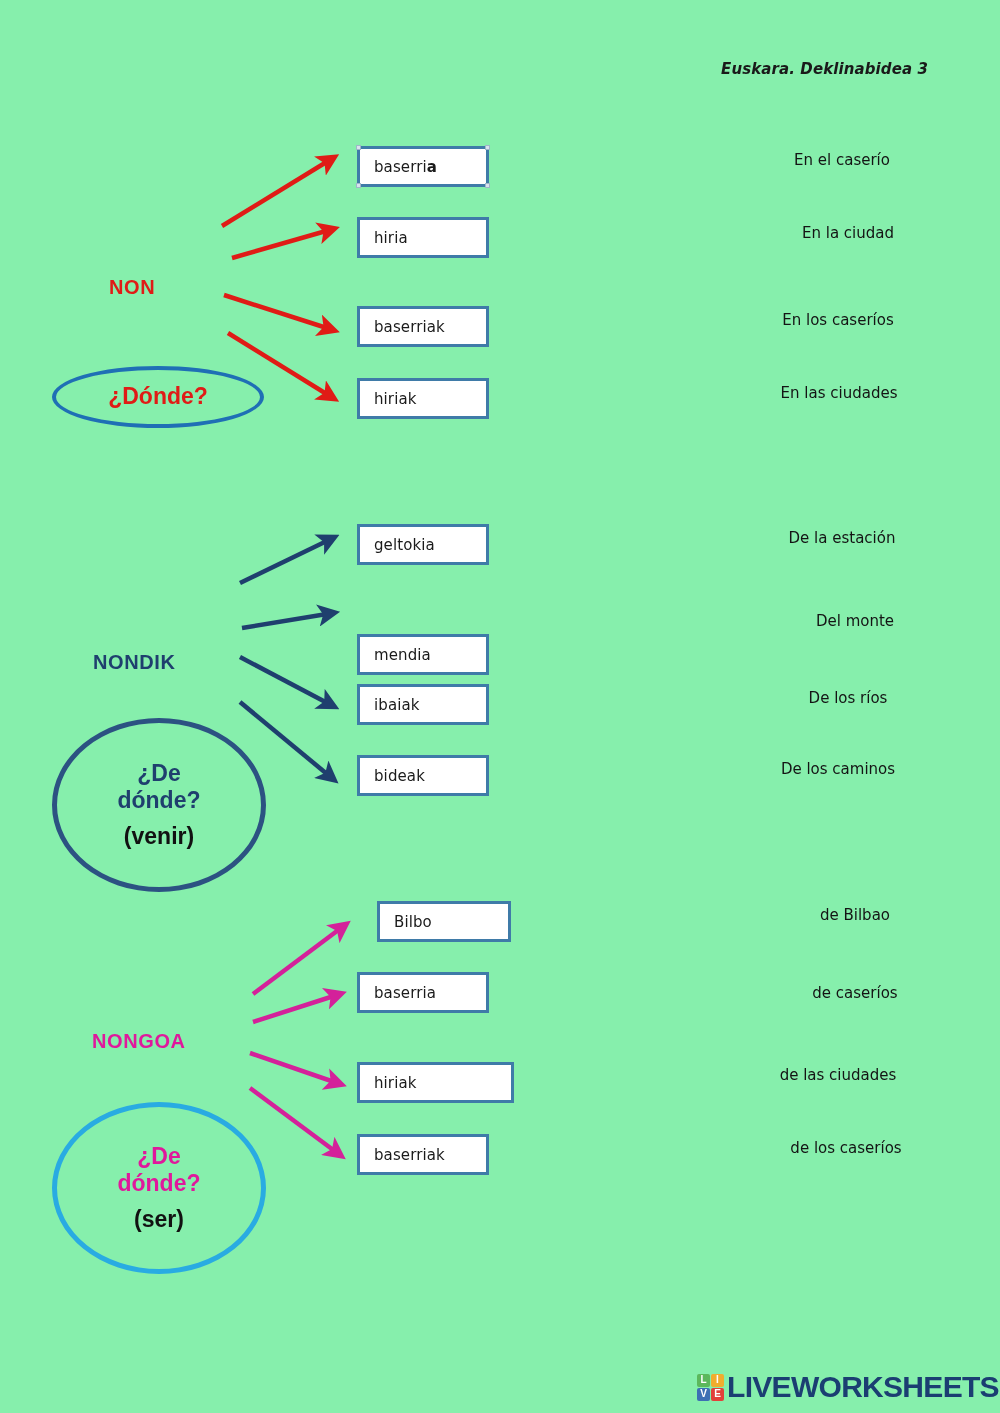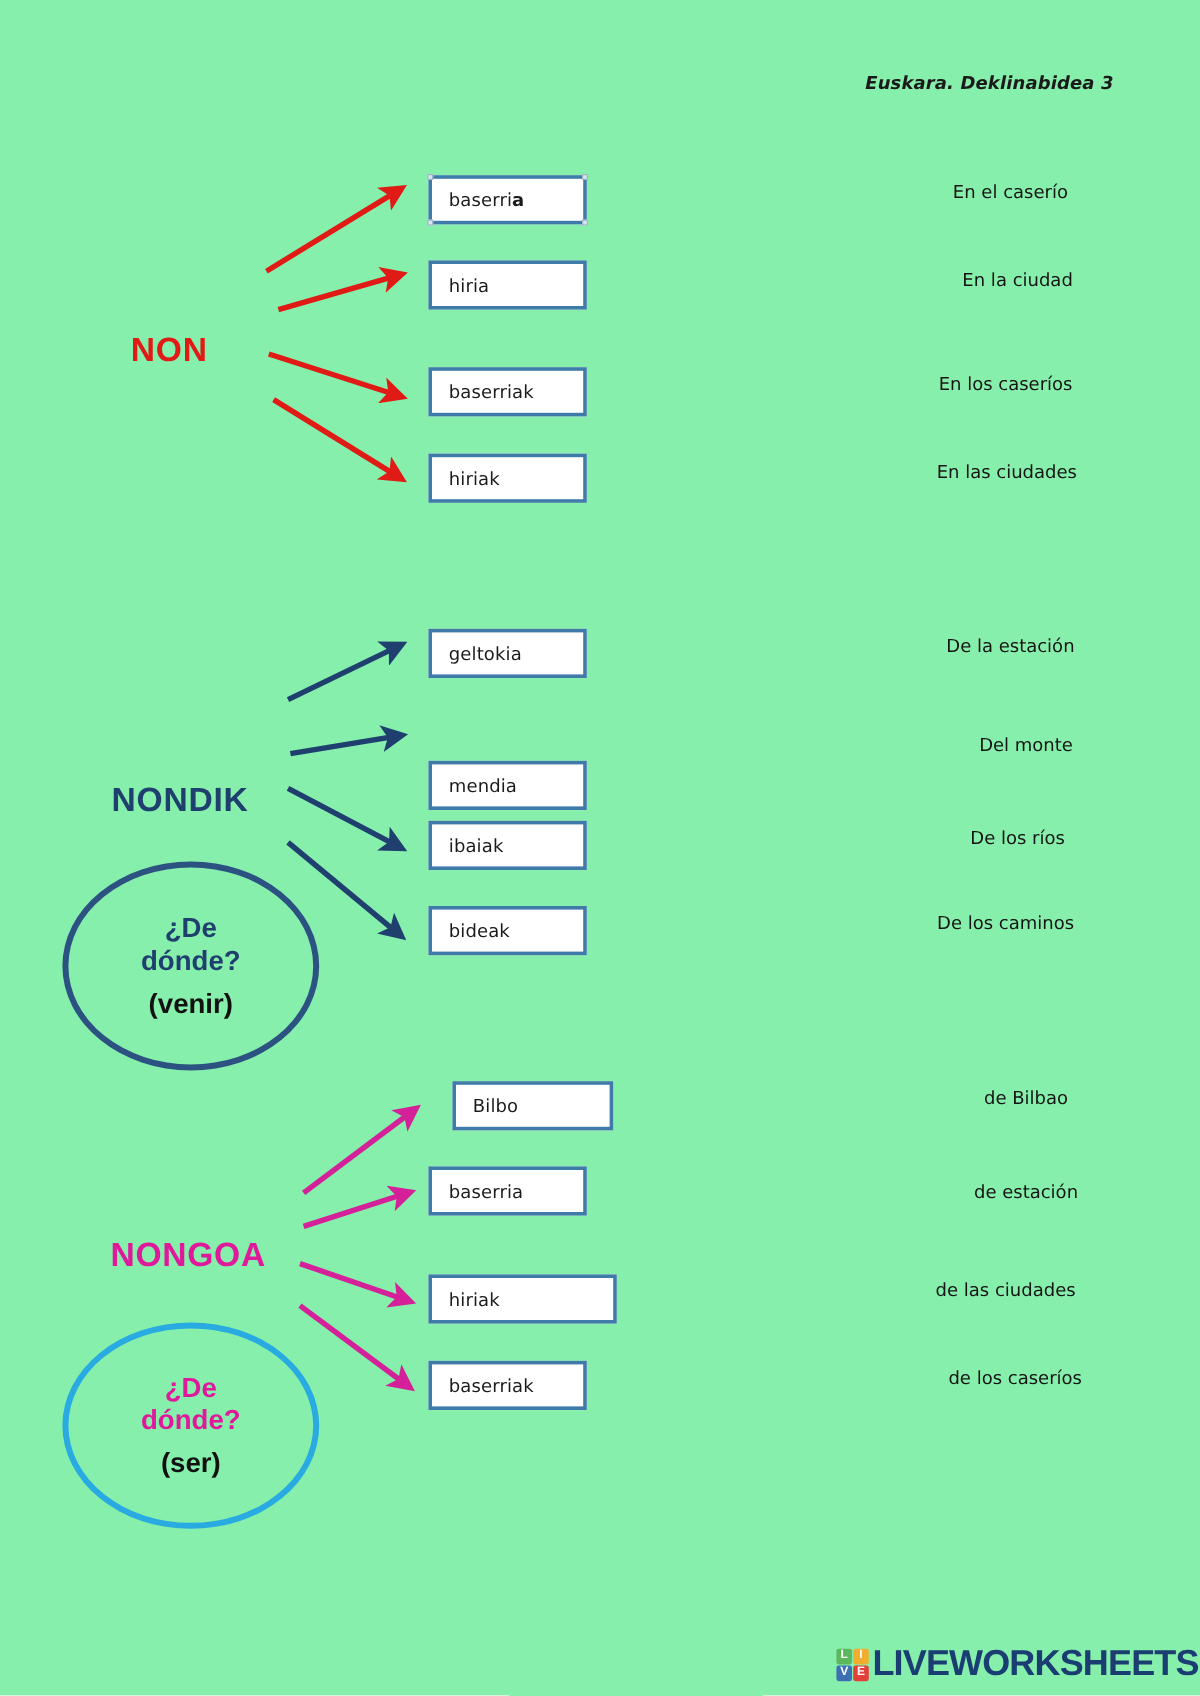--- a/index.html
+++ b/index.html
@@ -41,21 +41,21 @@
     width: 1000px;
     height: 1413px;
     pointer-events: none;
   }
 
   
   .cat-label {
     position: absolute;
     font-family: "Liberation Sans", sans-serif;
     font-weight: 700;
-    font-size: 28px;
+    font-size: 20px;
     letter-spacing: 0.6px;
     white-space: nowrap;
   }
 
   
   .bubble {
     position: absolute;
     box-sizing: border-box;
     border-radius: 50%;
     background: transparent;
@@ -204,20 +204,23 @@
     <g>
       <line x1="253" y1="994" x2="345" y2="925" stroke="#d4219a" stroke-width="4.5" marker-end="url(#ah-mag)"></line>
       <line x1="253" y1="1022" x2="340" y2="994" stroke="#d4219a" stroke-width="4.5" marker-end="url(#ah-mag)"></line>
       <line x1="250" y1="1053" x2="340" y2="1084" stroke="#d4219a" stroke-width="4.5" marker-end="url(#ah-mag)"></line>
       <line x1="250" y1="1088" x2="340" y2="1155" stroke="#d4219a" stroke-width="4.5" marker-end="url(#ah-mag)"></line>
     </g>
   </svg>
 
   <div class="cat-label" style="left:109px; top:276px; color:#e01b16;">NON</div>
 
+  <div class="bubble" style="left:52px; top:366px; width:212px; height:62px; border:4px solid #1f6fb5;">
+    <span class="q" style="color:#e01b16;">¿Dónde?</span>
+  </div>
 
   <div class="answer-box selected" style="left:357px; top:146px; width:132px; height:41px;">
     <span class="val">baserri<b>a</b></span>
     <span class="handle tl"></span>
     <span class="handle tr"></span>
     <span class="handle bl"></span>
     <span class="handle br"></span>
   </div>
   <div class="answer-box" style="left:357px; top:217px; width:132px; height:41px;">
     <span class="val">hiria</span>
@@ -275,21 +278,21 @@
     <span class="val">baserria</span>
   </div>
   <div class="answer-box" style="left:357px; top:1062px; width:157px; height:41px;">
     <span class="val">hiriak</span>
   </div>
   <div class="answer-box" style="left:357px; top:1134px; width:132px; height:41px;">
     <span class="val">baserriak</span>
   </div>
 
   <div class="gloss" style="left:855px; top:906px;">de Bilbao</div>
-  <div class="gloss" style="left:855px; top:984px;">de estación</div>
+  <div class="gloss" style="left:855px; top:984px;">de caseríos</div>
   <div class="gloss" style="left:838px; top:1066px;">de las ciudades</div>
   <div class="gloss" style="left:846px; top:1139px;">de los caseríos</div>
 
   <div class="lw-logo">
     <div class="lw-tiles">
       <span class="lw-tile t1">L</span>
       <span class="lw-tile t2">I</span>
       <span class="lw-tile t3">V</span>
       <span class="lw-tile t4">E</span>
     </div>

